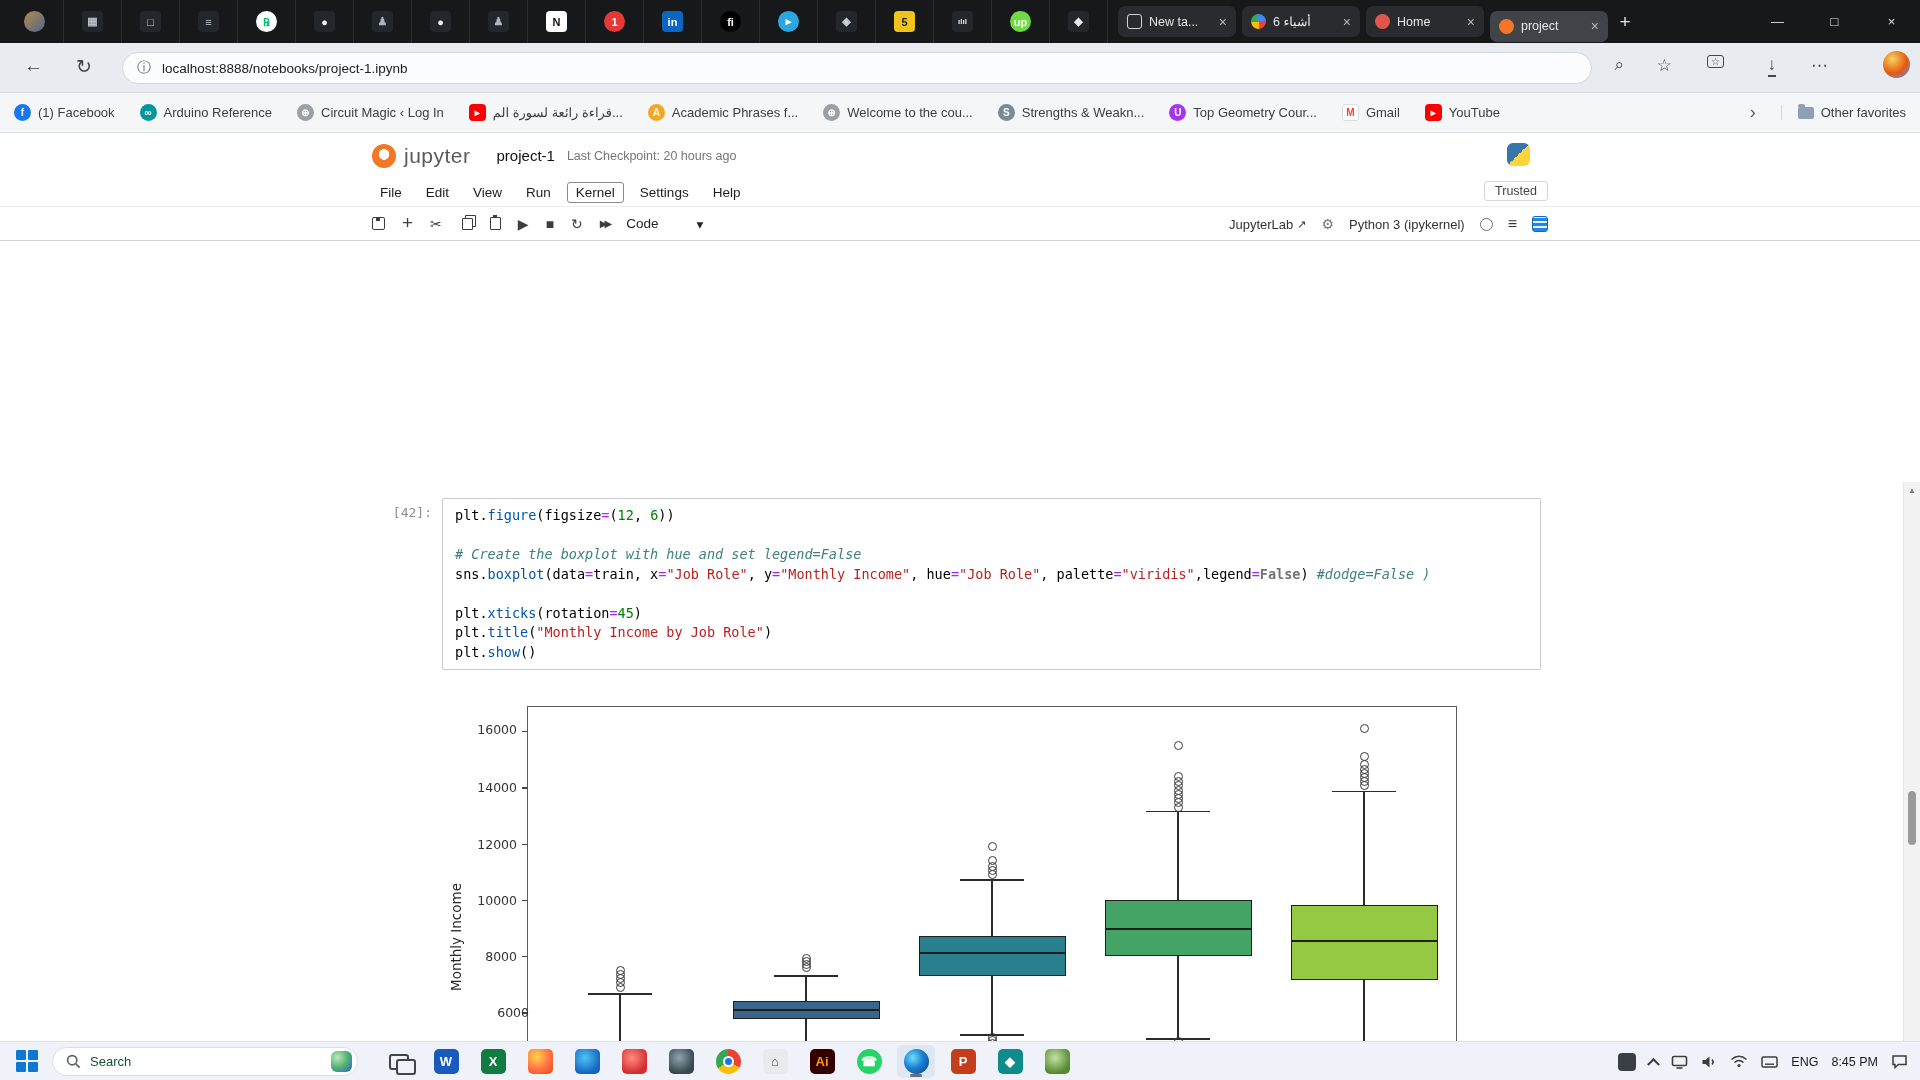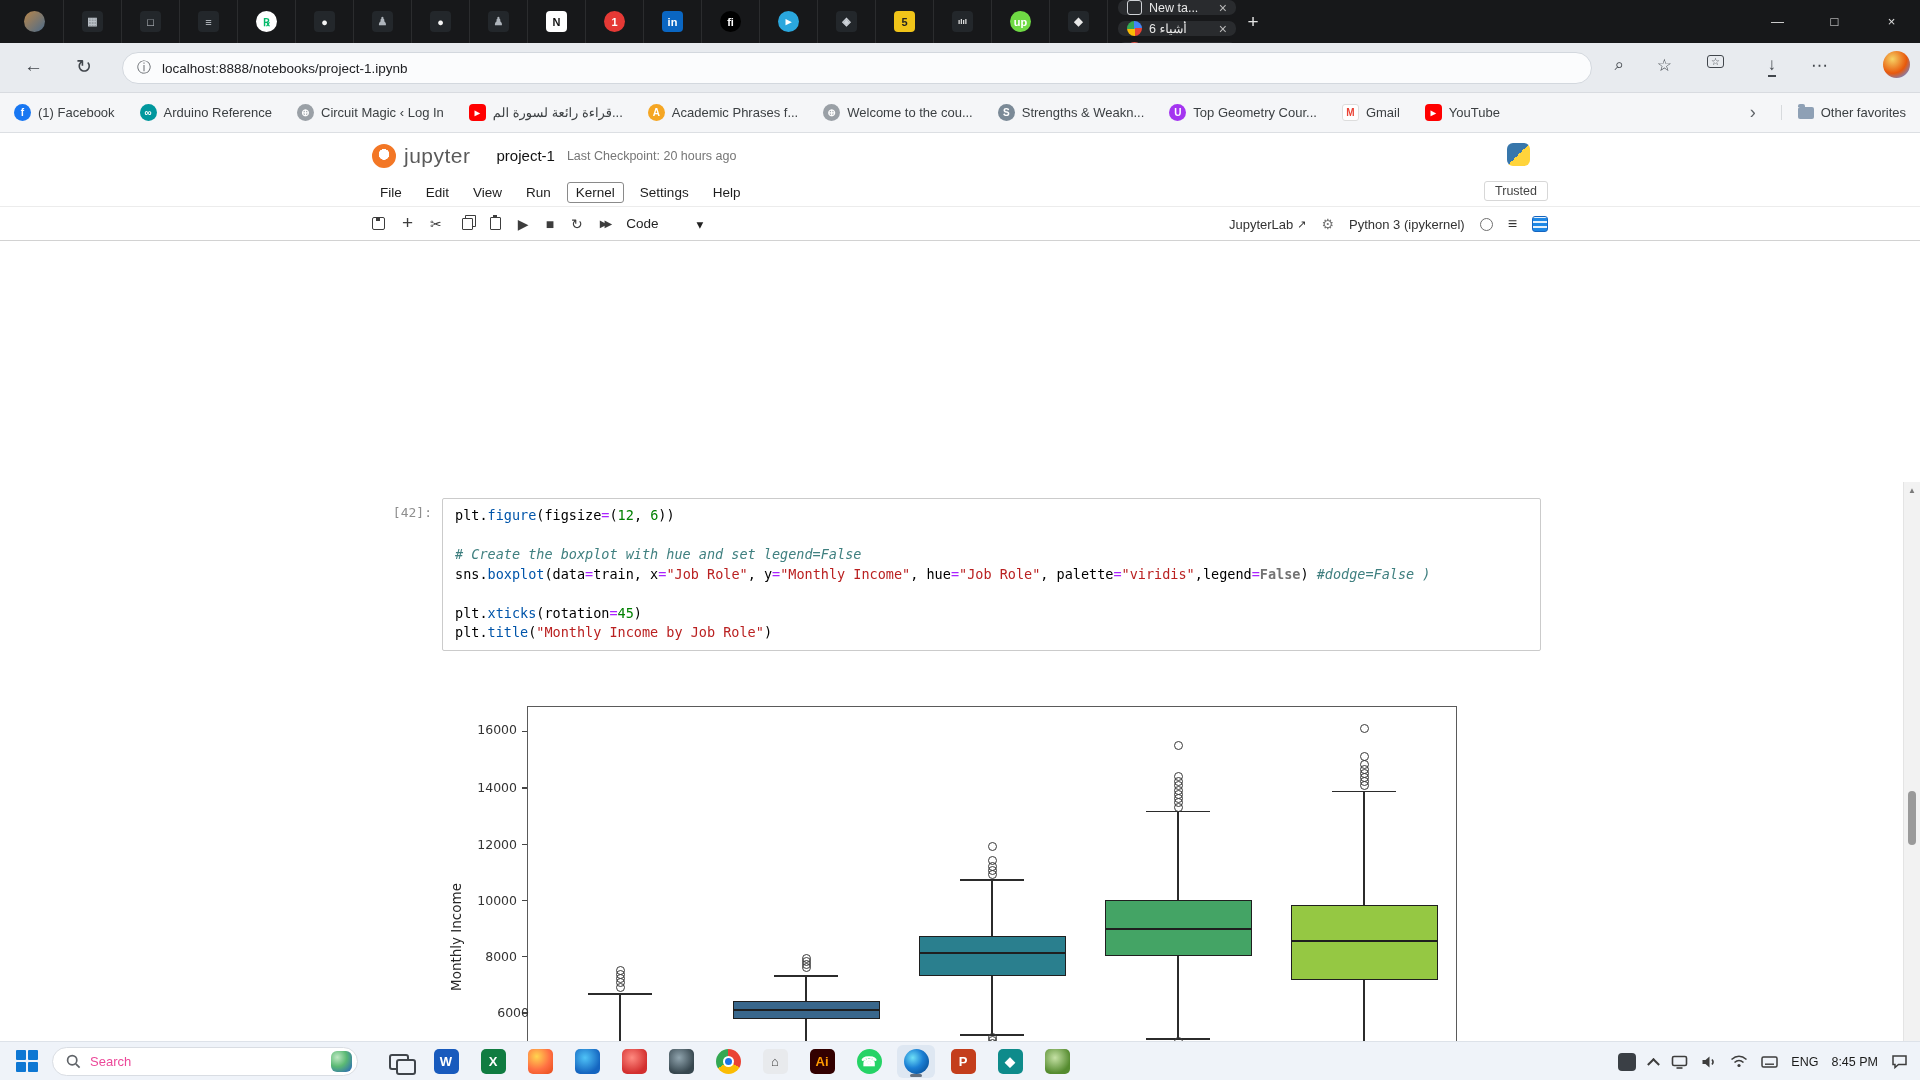--- a/index.html
+++ b/index.html
@@ -4,21 +4,21 @@
 <style>
   * { margin:0; padding:0; box-sizing:border-box; }
   html,body { width:1920px; height:1080px; overflow:hidden; background:#fff;
     font-family:"Liberation Sans", sans-serif; }
 
   
   #titlebar { position:absolute; left:0; top:0; width:1920px; height:43px; background:#17181a; display:flex; align-items:stretch; }
   #pinned-tabs { display:flex; align-items:stretch; padding-left:6px; }
   .ptab { width:58px; display:flex; align-items:center; justify-content:center; border-right:1px solid rgba(255,255,255,0.09); cursor:pointer; }
   .pticon { width:21px; height:21px; border-radius:4px; display:flex; align-items:center; justify-content:center; font-size:11px; font-weight:bold; overflow:hidden; }
-  #named-tabs { display:flex; align-items:center; gap:6px; padding-left:10px;flex-direction:column; }
+  #named-tabs { display:flex; align-items:center; gap:6px; padding-left:10px; }
   .ntab { height:31px; width:118px; border-radius:7px; background:#292b2e; display:flex; align-items:center; gap:7px; padding:0 9px; cursor:pointer; }
   .ntab.active { background:#404449;margin-top:9px; }
   .ntabicon { width:15px; height:15px; border-radius:50%; flex:0 0 auto; }
   .ntabicon.outline { background:transparent; border:1.5px solid #cfd2d6; border-radius:3px; }
   .ntablabel { color:#e8e8e8; font-size:12.5px; white-space:nowrap; overflow:hidden; flex:1; }
   .ntabclose { color:#b9b9b9; font-size:14px; line-height:1; }
   .newtab-btn { width:34px; height:31px; margin-top:6px; display:flex; align-items:center; justify-content:center; color:#e3e3e3; font-size:19px; cursor:pointer; }
   #wincontrols { margin-left:auto; display:flex; }
   .wc { width:57px; height:43px; display:flex; align-items:center; justify-content:center; color:#e0e0e0; font-size:13px; cursor:pointer; }
 
@@ -100,21 +100,21 @@
   
   #scrollbar { position:absolute; right:0; top:241px; width:17px; height:800px; background:#f2f2f2; border-left:1px solid #e4e4e4; }
   #sb-up { position:absolute; top:4px; left:4px; font-size:8px; color:#7a7a7a; }
   #sb-thumb { position:absolute; top:309px; left:4px; width:8px; height:54px; background:#9a9a9a; border-radius:4px; }
 
   
   #taskbar { position:absolute; left:0; top:1041px; width:1920px; height:39px; background:#eff3f9; border-top:1px solid #dde2e9; }
   #startbtn { position:absolute; left:16px; top:8px; width:22px; height:22px; display:grid; grid-template-columns:10px 10px; grid-template-rows:10px 10px; gap:2px; cursor:pointer; }
   #startbtn span { background:#0e77d3; border-radius:1px; }
   #searchpill { position:absolute; left:52px; top:5px; width:306px; height:29px; background:#fff; border:1px solid #d9dde3; border-radius:15px; display:flex; align-items:center; gap:9px; padding:0 5px 0 13px; cursor:pointer; }
-  #searchtext { font-size:13px; color:#ec4899; flex:1; }
+  #searchtext { font-size:13px; color:#14532d; flex:1; }
   .search-art { width:21px; height:21px; border-radius:6px;
     background:radial-gradient(circle at 30% 30%, #bfe8c2, #5bb974 45%, #2f6fb1 90%); }
   #task-apps { position:absolute; left:380px; top:0; height:39px; display:flex; gap:9px; align-items:center; }
   .tapp { width:38px; height:33px; border-radius:6px; display:flex; align-items:center; justify-content:center; cursor:pointer; position:relative; }
   .tapp.active { background:#dee7f2; }
   .tapp.active::after { content:""; position:absolute; bottom:1px; left:13px; width:12px; height:3px; border-radius:2px; background:#64707e; }
   .appic { width:25px; height:25px; border-radius:5px; display:flex; align-items:center; justify-content:center; color:#fff; font-weight:bold; font-size:13px; }
   .tv { width:20px; height:16px; border:2px solid #40454b; border-radius:3px; position:relative; background:#eff3f9; }
   .tv::after { content:""; position:absolute; top:3px; left:5px; width:16px; height:12px; border:2px solid #40454b; border-radius:3px; background:#eff3f9; }
   .chrome-in { width:11px; height:11px; background:#fff; border-radius:50%; display:flex; align-items:center; justify-content:center; }
@@ -339,20 +339,21 @@
   <div id="prompt">[42]:</div>
   <div id="cellinput">
     <div id="code-lines">
         <div class="code-line"><span class="tk-p">plt.</span><span class="tk-prop">figure</span><span class="tk-p">(figsize</span><span class="tk-op">=</span><span class="tk-p">(</span><span class="tk-num">12</span><span class="tk-p">, </span><span class="tk-num">6</span><span class="tk-p">))</span></div>
         <div class="code-line">&nbsp;</div>
         <div class="code-line"><span class="tk-com"># Create the boxplot with hue and set legend=False</span></div>
         <div class="code-line"><span class="tk-p">sns.</span><span class="tk-prop">boxplot</span><span class="tk-p">(data</span><span class="tk-op">=</span><span class="tk-p">train, x</span><span class="tk-op">=</span><span class="tk-str">"Job Role"</span><span class="tk-p">, y</span><span class="tk-op">=</span><span class="tk-str">"Monthly Income"</span><span class="tk-p">, hue</span><span class="tk-op">=</span><span class="tk-str">"Job Role"</span><span class="tk-p">, palette</span><span class="tk-op">=</span><span class="tk-str">"viridis"</span><span class="tk-p">,legend</span><span class="tk-op">=</span><span class="tk-kw">False</span><span class="tk-p">) </span><span class="tk-com">#dodge=False )</span></div>
         <div class="code-line">&nbsp;</div>
         <div class="code-line"><span class="tk-p">plt.</span><span class="tk-prop">xticks</span><span class="tk-p">(rotation</span><span class="tk-op">=</span><span class="tk-num">45</span><span class="tk-p">)</span></div>
         <div class="code-line"><span class="tk-p">plt.</span><span class="tk-prop">title</span><span class="tk-p">(</span><span class="tk-str">"Monthly Income by Job Role"</span><span class="tk-p">)</span></div>
+        <div class="code-line"><span class="tk-p">plt.</span><span class="tk-prop">show</span><span class="tk-p">()</span></div>
       </div>
   </div>
 
   <div id="figure">
 
       <div class="plotbox" style="left: 123px; top: 28px; width: 930px; height: 462px;"></div>
       <div class="ytick-mark" style="left: 118px; top: 390.678px;"></div>
       <div class="ytick-label" style="left: 51px; top: 390.678px;">4000</div>
       <div class="ytick-mark" style="left: 118px; top: 334.406px;"></div>
       <div class="ytick-label" style="left: 63px; top: 334.406px;">6000</div>

